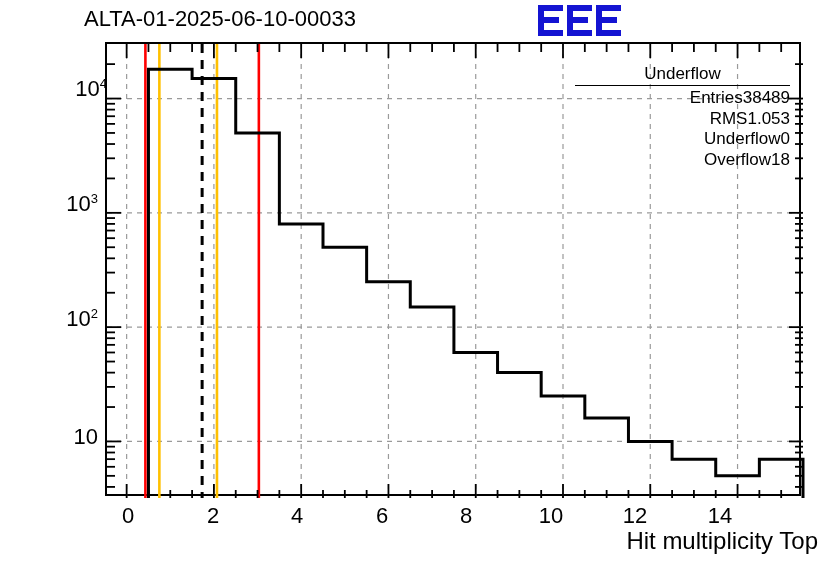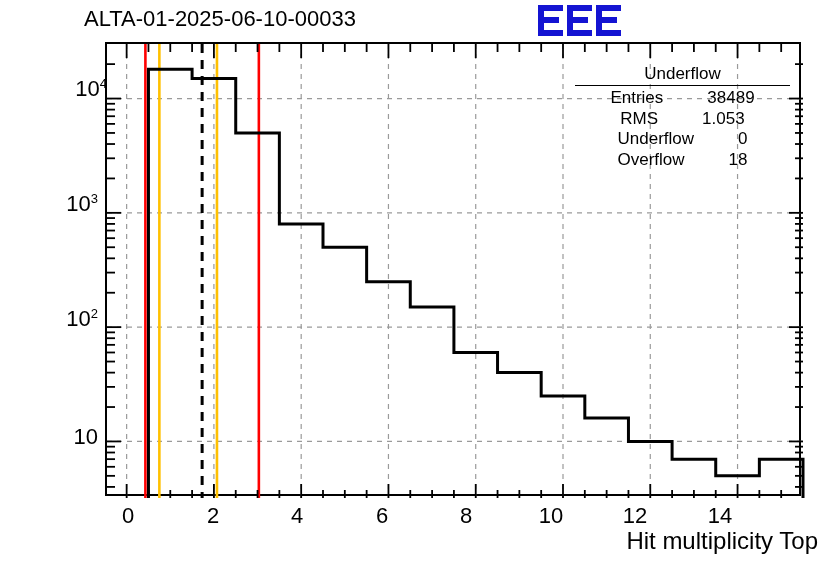--- a/index.html
+++ b/index.html
@@ -23,21 +23,21 @@
   
   .ylab{position:absolute;text-align:right;font-size:22px;white-space:nowrap;}
   .ylab sup{font-size:13px;vertical-align:super;}
   .xlab{position:absolute;text-align:center;font-size:22px;width:40px;}
   #xaxis-title{position:absolute;right:18px;top:527px;font-size:24px;white-space:nowrap;}
 
   
   #stats-box{position:absolute;left:575px;top:64px;width:215px;font-size:17px;}
   #stats-title{text-align:center;padding-bottom:1px;font-size:17px;}
   #stats-rule{border-bottom:1.5px solid #000;margin:0 0 2px 0;}
-  .stats-row{display:flex;justify-content:center;line-height:20.5px;gap:44px;}
+  .stats-row{display:flex;justify-content:flex-end;line-height:20.5px;}
   .stats-row .k{text-align:left;}
   .stats-row .v{text-align:right;}
 </style>
 </head>
 <body>
 
 <div id="chart-title">ALTA-01-2025-06-10-00033</div>
 
 <div id="eee-logo">
   <svg id="eee-mark" viewBox="0 0 84 34">

